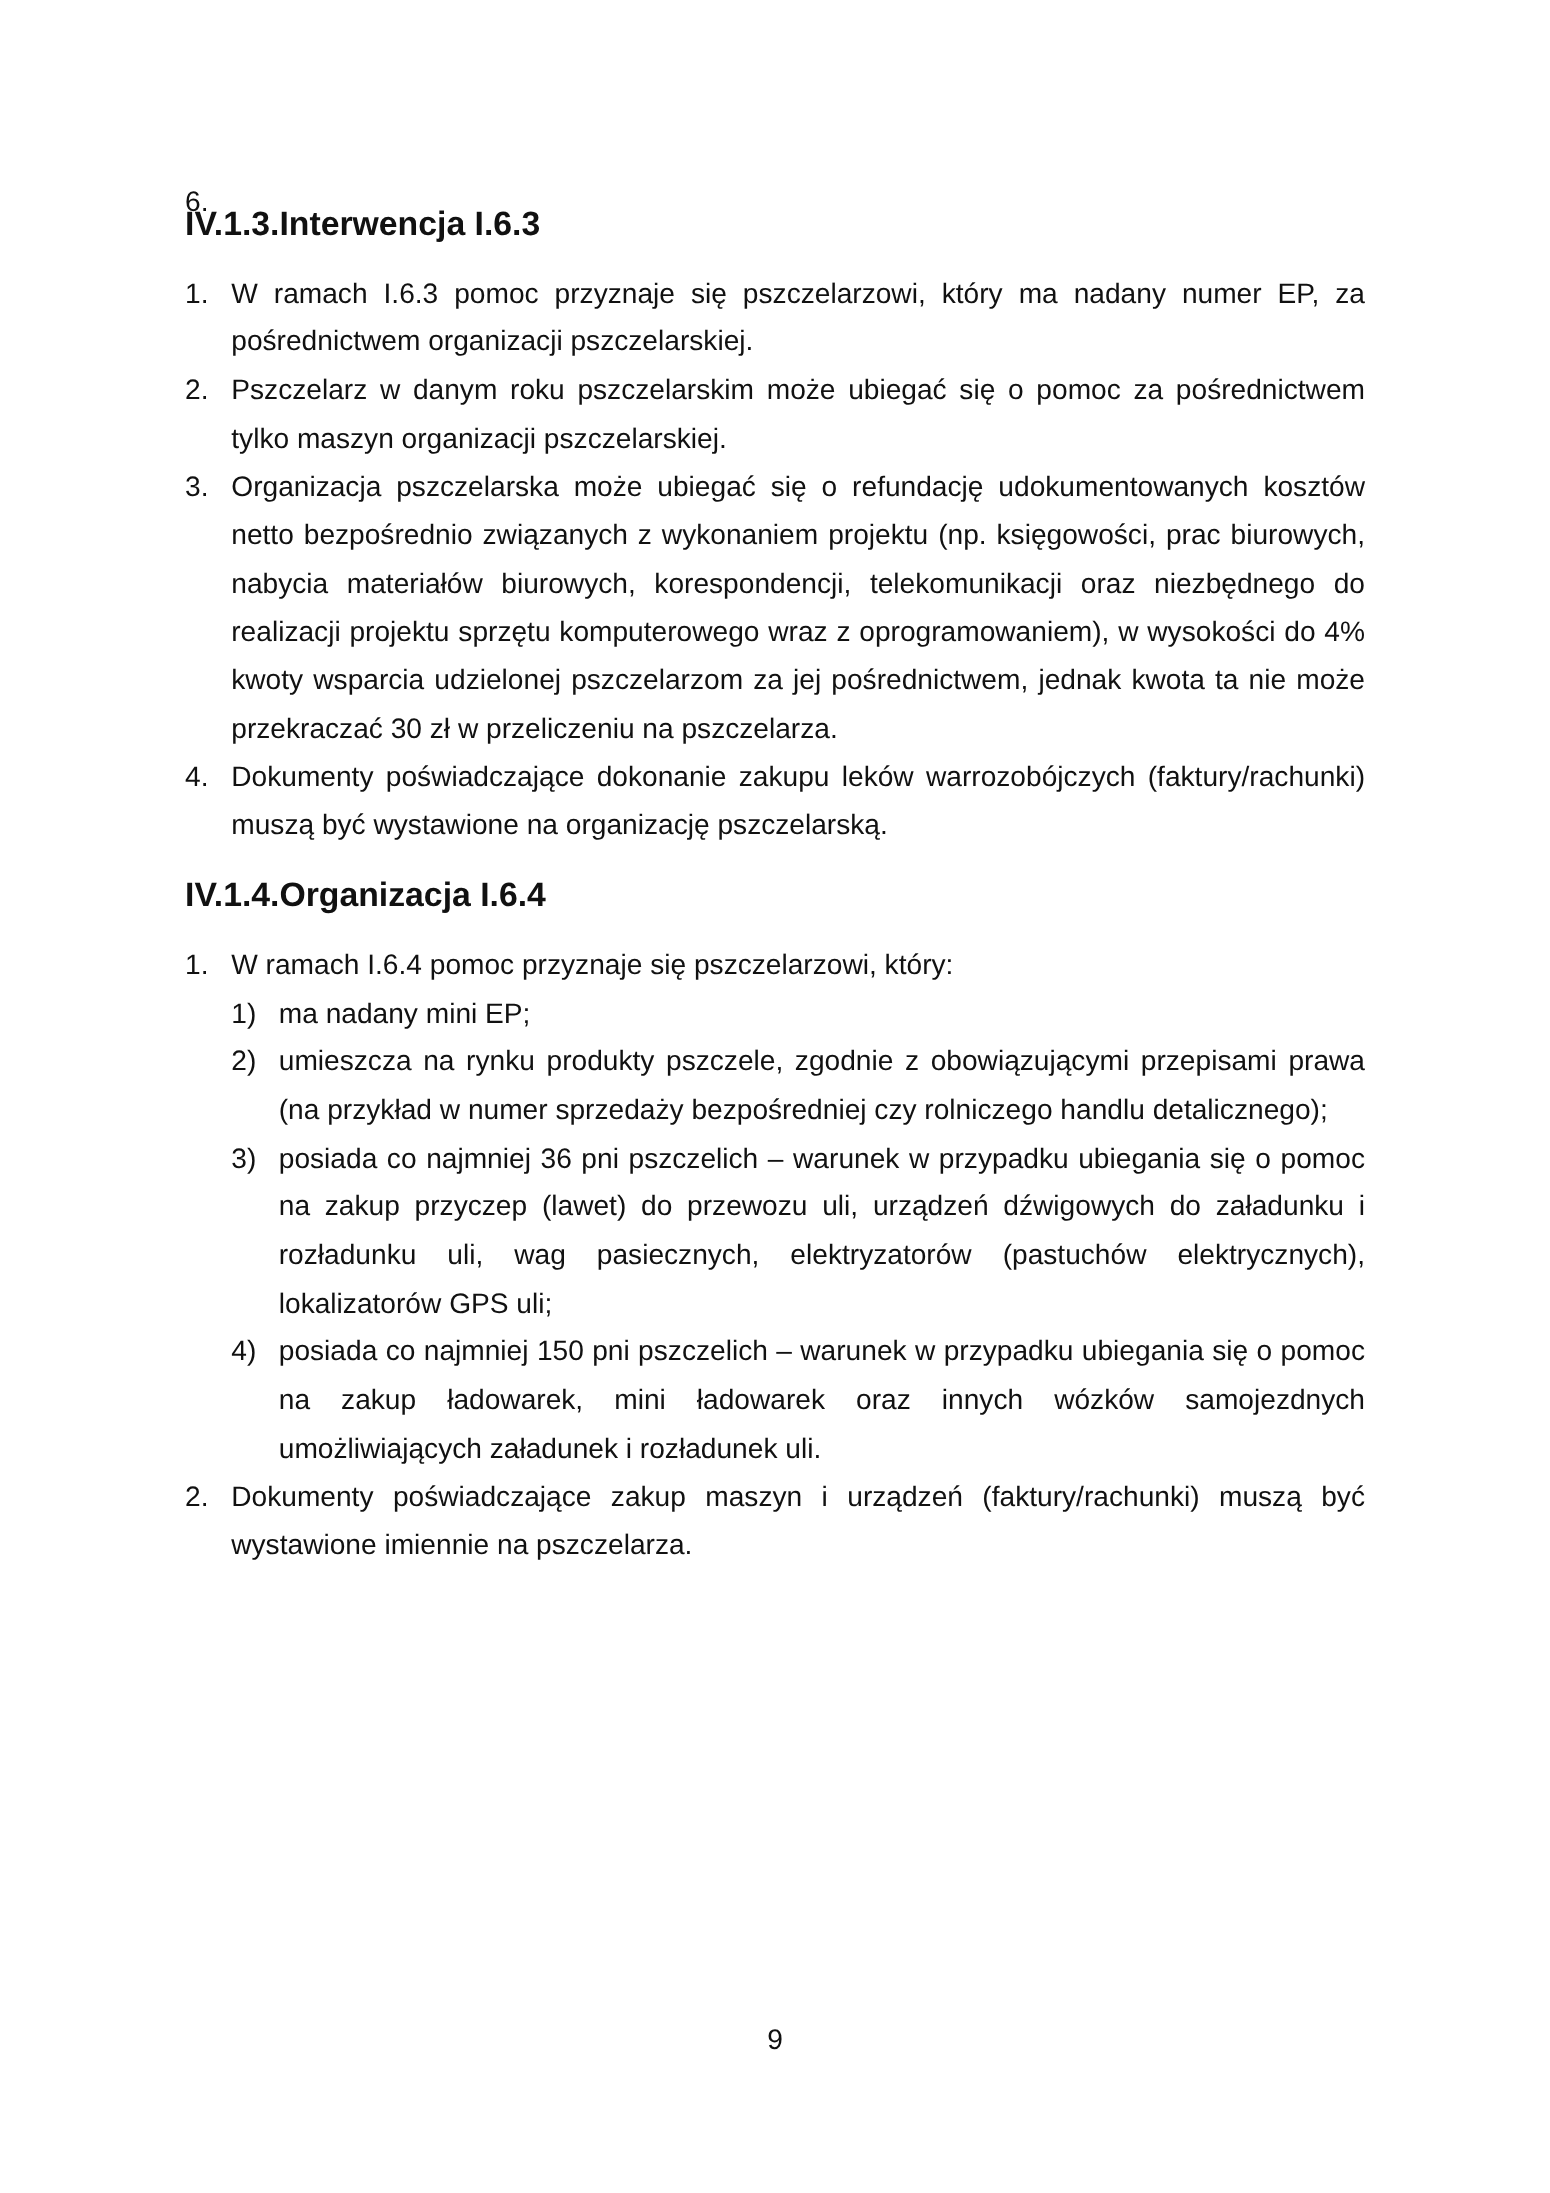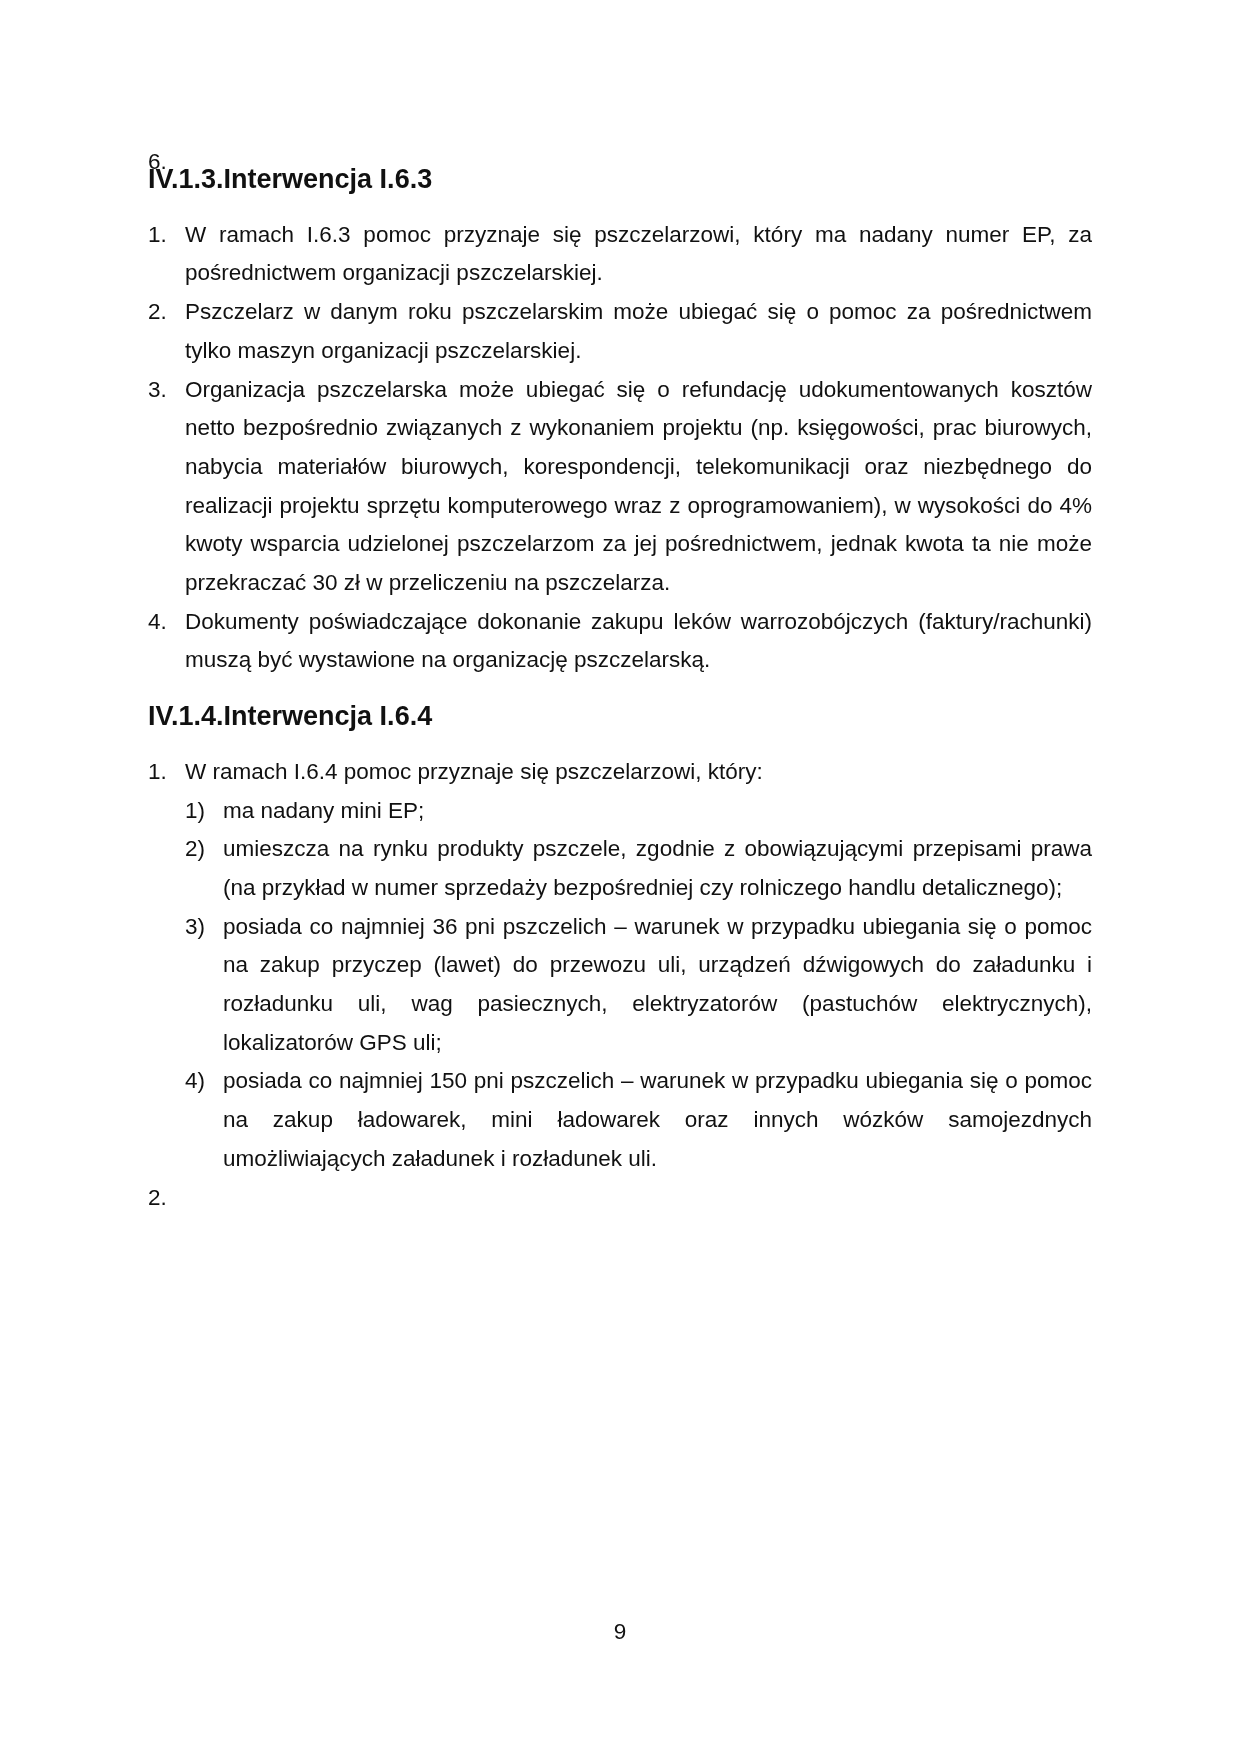--- a/index.html
+++ b/index.html
@@ -90,21 +90,21 @@
     </div>
     <div class="item">
       <span class="num">3.</span>
       <span>Organizacja pszczelarska może ubiegać się o refundację udokumentowanych kosztów netto bezpośrednio związanych z wykonaniem projektu (np. księgowości, prac biurowych, nabycia materiałów biurowych, korespondencji, telekomunikacji oraz niezbędnego do realizacji projektu sprzętu komputerowego wraz z oprogramowaniem), w wysokości do 4% kwoty wsparcia udzielonej pszczelarzom za jej pośrednictwem, jednak kwota ta nie może przekraczać 30 zł w przeliczeniu na pszczelarza.</span>
     </div>
     <div class="item">
       <span class="num">4.</span>
       <span>Dokumenty poświadczające dokonanie zakupu leków warrozobójczych (faktury/rachunki) muszą być wystawione na organizację pszczelarską.</span>
     </div>
 
-    <h2 class="heading h2">IV.1.4.Interwencja I.6.4</h2>
+    <h2 class="heading h2">IV.1.4.Organizacja I.6.4</h2>
 
     <div class="item">
       <span class="num">1.</span>
       <span>W ramach I.6.4 pomoc przyznaje się pszczelarzowi, który:</span>
     </div>
 
     <div class="sub-item">
       <span class="num">1)</span>
       <span>ma nadany mini EP;</span>
     </div>
@@ -116,18 +116,19 @@
       <span class="num">3)</span>
       <span>posiada co najmniej 36 pni pszczelich – warunek w przypadku ubiegania się o pomoc na zakup przyczep (lawet) do przewozu uli, urządzeń dźwigowych do załadunku i rozładunku uli, wag pasiecznych, elektryzatorów (pastuchów elektrycznych), lokalizatorów GPS uli;</span>
     </div>
     <div class="sub-item">
       <span class="num">4)</span>
       <span>posiada co najmniej 150 pni pszczelich – warunek w przypadku ubiegania się o pomoc na zakup ładowarek, mini ładowarek oraz innych wózków samojezdnych umożliwiających załadunek i rozładunek uli.</span>
     </div>
 
     <div class="item">
       <span class="num">2.</span>
+      <span>Dokumenty poświadczające zakup maszyn i urządzeń (faktury/rachunki) muszą być wystawione imiennie na pszczelarza.</span>
     </div>
 
   </div>
 
   <div class="page-number">9</div>
 </div>
 
 </body></html>

